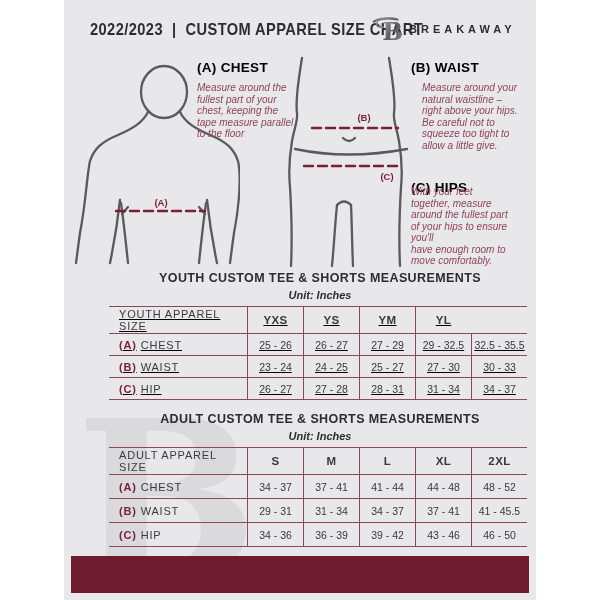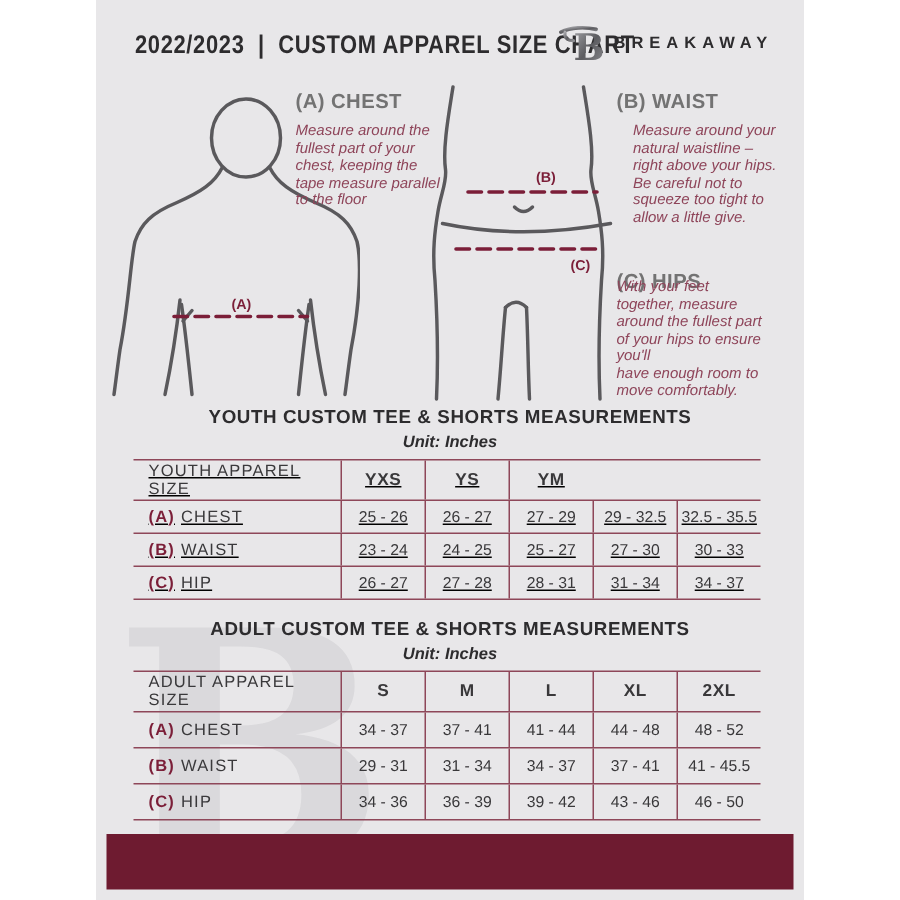--- a/index.html
+++ b/index.html
@@ -8,21 +8,21 @@
   .flyer{position:absolute;left:64px;top:0;width:472px;height:600px;background:#e8e7e9;}
   .abs{position:absolute;}
 
   
   .hdr-title{left:26px;top:20px;font-size:17px;font-weight:bold;color:#2d2c2e;
              letter-spacing:.5px;transform:scaleX(.86);transform-origin:left top;white-space:pre;}
   .brand{left:345px;top:23px;font-size:11px;font-weight:bold;color:#2d2c2e;letter-spacing:4px;}
   .logo{left:308px;top:13px;width:32px;height:32px;}
 
   
-  .g-label{font-size:13.5px;font-weight:bold;color:#737373;letter-spacing:.3px;}
+  .g-label{font-size:13.5px;font-weight:bold;color:#000000;letter-spacing:.3px;}
   .g-text{font-size:10px;line-height:11.5px;font-style:italic;color:#8e4459;white-space:pre-line;}
   .chest-label{left:133px;top:60px;}
   .chest-text{left:133px;top:82px;width:118px;}
   .waist-label{left:347px;top:60px;}
   .waist-text{left:358px;top:82px;width:122px;}
   .hips-label{left:347px;top:180px;}
   .hips-text{left:347px;top:186px;width:126px;}
 
   svg{display:block;}
   .figure path,.figure ellipse{fill:none;stroke:#5a595c;stroke-width:2.3;stroke-linecap:round;}
@@ -43,21 +43,21 @@
   .head .col-cell{font-size:11.5px;font-weight:bold;letter-spacing:.4px;}
   .key{font-weight:bold;color:#7b1e38;margin-right:4px;}
   .youth .t-row{height:21px;text-decoration:underline;}
   .youth .t-row.head{height:26px;}
   .adult .t-row{height:23px;justify-content:space-between;}
   .adult .t-row.head{height:26px;}
 
   .watermark{left:12px;top:392px;font-family:"DejaVu Serif",serif;font-weight:bold;
              font-size:215px;line-height:1;color:rgba(80,80,92,0.09);z-index:0;}
   .bottom-bar{left:7px;top:556px;width:458px;height:37px;background:#6e1b30;z-index:2;}
-  .ztop{z-index:1;}
+  .ztop{z-index:1;padding-left:20px;}
 </style>
 </head>
 <body>
 
 <div class="stage">
   <div class="flyer">
 
     <div class="abs watermark">B</div>
 
     <div class="abs hdr-title">2022/2023  |  CUSTOM APPAREL SIZE CHART</div>
@@ -127,20 +127,21 @@
 
     <div class="abs sec-title ztop" style="top:271px;">YOUTH CUSTOM TEE &amp; SHORTS MEASUREMENTS</div>
     <div class="abs sec-unit ztop" style="top:289px;">Unit: Inches</div>
 
     <div class="abs table youth ztop" style="top:306px;">
       <div class="t-row head">
         <div class="cell label-cell">YOUTH APPAREL SIZE</div>
         <div class="cell col-cell">YXS</div>
         <div class="cell col-cell">YS</div>
         <div class="cell col-cell">YM</div>
+        <div class="cell col-cell">YL</div>
       </div>
       <div class="t-row">
         <div class="cell label-cell">
           <span class="key">(A)</span>
           <span>CHEST</span>
         </div>
         <div class="cell col-cell">25 - 26</div>
         <div class="cell col-cell">26 - 27</div>
         <div class="cell col-cell">27 - 29</div>
         <div class="cell col-cell">29 - 32.5</div>

